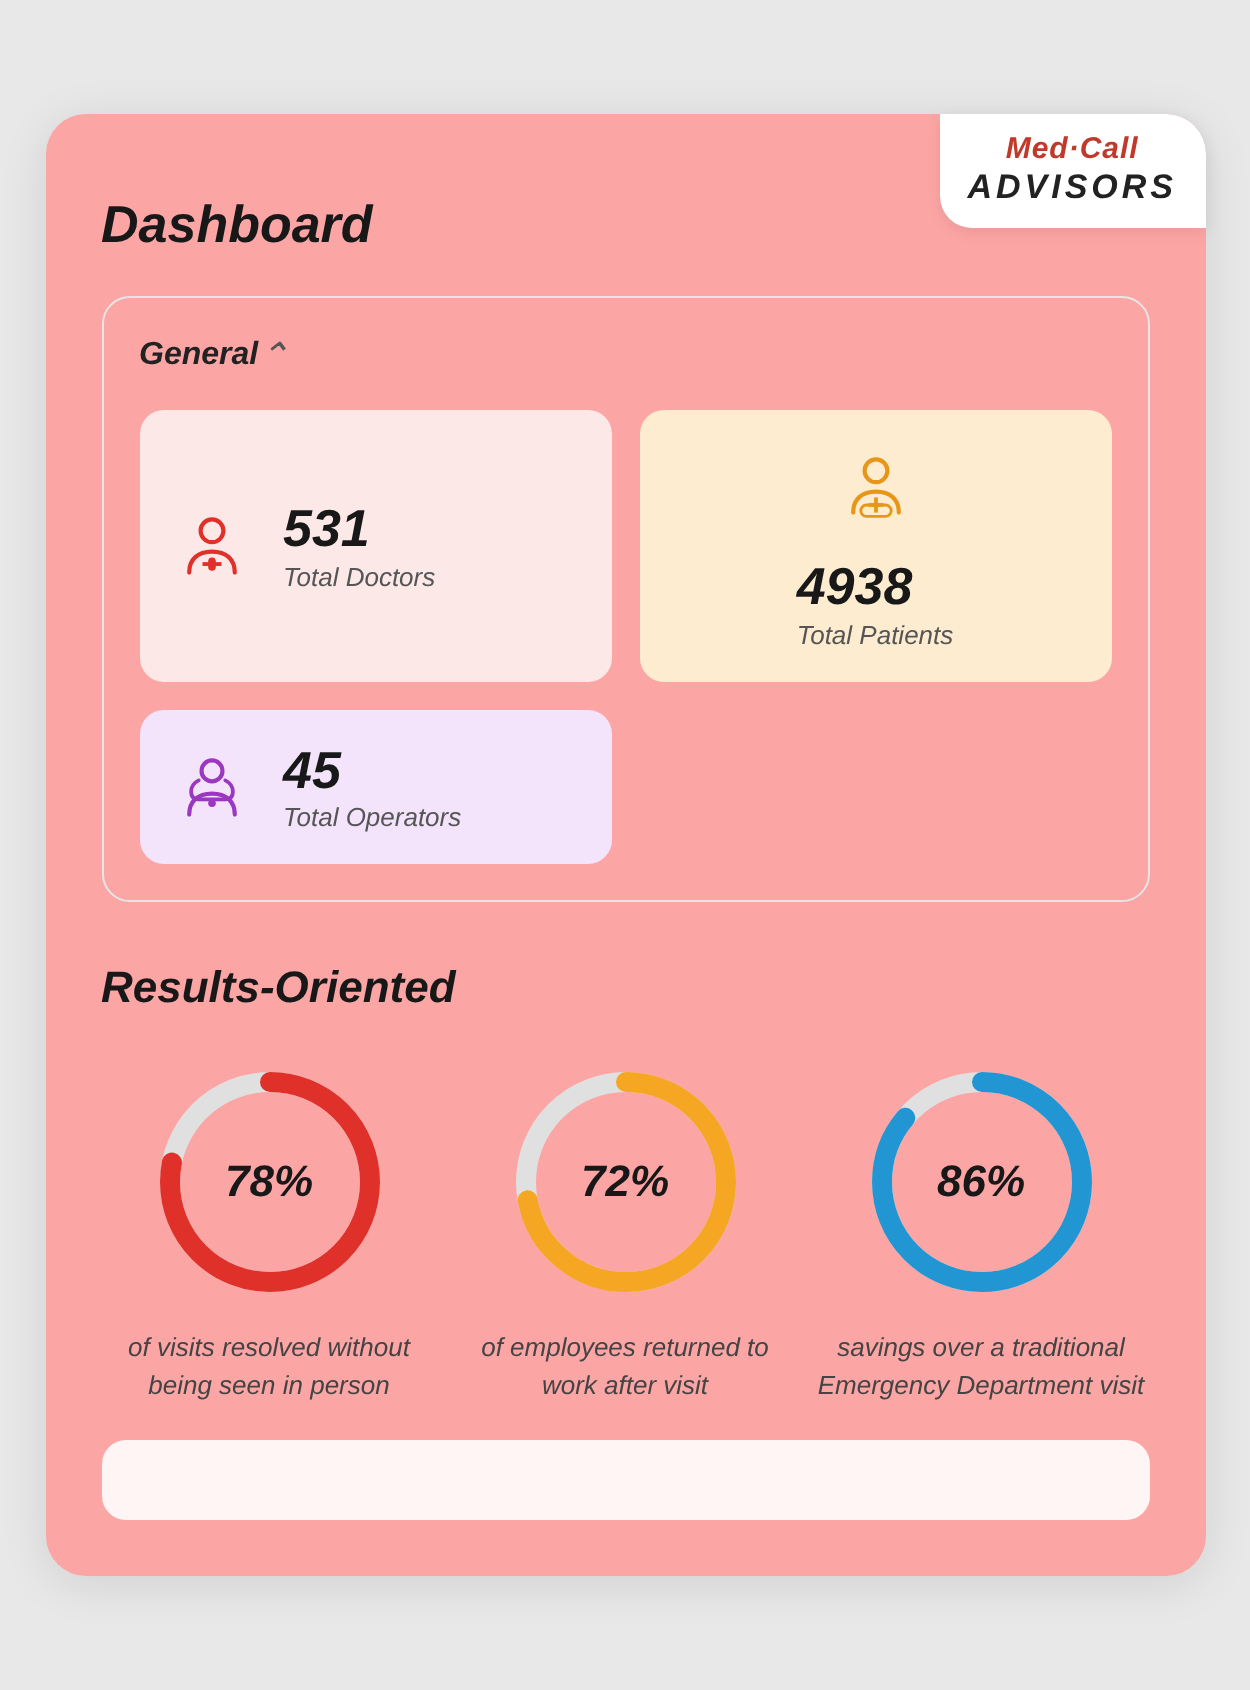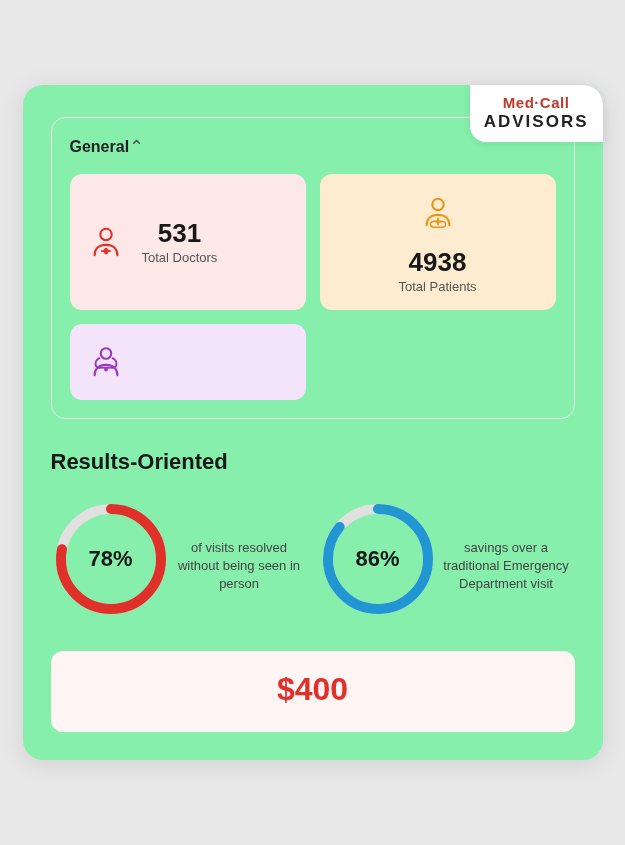--- a/index.html
+++ b/index.html
@@ -6,25 +6,26 @@
     body {
       background: #e8e8e8;
       display: flex;
       justify-content: center;
       align-items: center;
       min-height: 100vh;
       font-family: 'Segoe UI', Arial, sans-serif;
     }
     .page-container {
       width: 580px;
-      background: #86efac;
+      background: #fca5a5;
       border-radius: 20px;
       padding: 32px 28px 28px 28px;
       position: relative;
       box-shadow: 0 4px 24px rgba(0,0,0,0.10);
+      font-style: italic;
     }
     .logo-badge {
       position: absolute;
       top: 0;
       right: 0;
       background: #fff;
       border-radius: 0 20px 0 16px;
       padding: 10px 14px;
       display: flex;
       flex-direction: column;
@@ -78,21 +79,20 @@
       display: grid;
       grid-template-columns: 1fr 1fr;
       gap: 14px;
     }
     .stat-card {
       border-radius: 12px;
       padding: 16px 14px;
       display: flex;
       align-items: center;
       gap: 14px;
-      text-align: center;
     }
     .stat-card.doctors { background: #fde8e8; }
     .stat-card.patients { background: #fdecd0; flex-direction: column; }
     .stat-card.operators { background: #f3e4fc; }
     .stat-card.chatbot { background: #daeef8; }
     .stat-icon {
       width: 44px;
       height: 44px;
       display: flex;
       align-items: center;
@@ -121,21 +121,21 @@
     .circles-row {
       display: flex;
       justify-content: space-between;
       align-items: flex-start;
       gap: 10px;
       margin-bottom: 18px;
     }
     .circle-item {
       flex: 1;
       display: flex;
-      flex-direction: row;
+      flex-direction: column;
       align-items: center;
     }
     .circle-wrapper {
       position: relative;
       width: 120px;
       height: 120px;
       margin-bottom: 14px;
     }
     .circle-wrapper svg {
       width: 120px;
@@ -183,20 +183,21 @@
 </head>
 <body>
 
 <div class="page-container">
 
   <div class="logo-badge">
     <span class="logo-medcall">Med·Call</span>
     <span class="logo-advisors">ADVISORS</span>
   </div>
 
+  <div class="dashboard-title">Dashboard</div>
 
   <div class="general-card">
     <div class="general-header">
       <span class="general-label">General</span>
       <span class="chevron-icon">⌃</span>
     </div>
     <div class="stats-grid">
 
       <div class="stat-card doctors">
         <div class="stat-icon">
@@ -233,20 +234,24 @@
         <div class="stat-icon">
           <svg viewBox="0 0 40 40" fill="none" xmlns="http://www.w3.org/2000/svg">
             <circle cx="20" cy="11" r="5.5" stroke="#9b38c0" stroke-width="2.2" fill="none"></circle>
             <path d="M8 34c0-7 4.5-11 12-11s12 4 12 11" stroke="#9b38c0" stroke-width="2.2" fill="none" stroke-linecap="round"></path>
             <path d="M13 16 Q9 18 9 22 Q9 26 13 26" stroke="#9b38c0" stroke-width="2" fill="none" stroke-linecap="round"></path>
             <path d="M27 16 Q31 18 31 22 Q31 26 27 26" stroke="#9b38c0" stroke-width="2" fill="none" stroke-linecap="round"></path>
             <line x1="13" y1="26" x2="27" y2="26" stroke="#9b38c0" stroke-width="2"></line>
             <circle cx="20" cy="28" r="2" fill="#9b38c0"></circle>
           </svg>
         </div>
+        <div class="stat-info">
+          <span class="stat-number">45</span>
+          <span class="stat-label">Total Operators</span>
+        </div>
       </div>
 
 
     </div>
   </div>
 
   <div>
     <div class="results-title">Results-Oriented</div>
 
     <div class="circles-row">
@@ -255,32 +260,41 @@
         <div class="circle-wrapper">
           <svg viewBox="0 0 120 120">
             <circle class="circle-bg" cx="60" cy="60" r="50"></circle>
             <circle class="circle-fill red" cx="60" cy="60" r="50" stroke-dasharray="245.04 314" stroke-dashoffset="0"></circle>
           </svg>
           <span class="circle-percent">78%</span>
         </div>
         <span class="circle-desc">of visits resolved without being seen in person</span>
       </div>
 
+      <div class="circle-item">
+        <div class="circle-wrapper">
+          <svg viewBox="0 0 120 120">
+            <circle class="circle-bg" cx="60" cy="60" r="50"></circle>
+            <circle class="circle-fill yellow" cx="60" cy="60" r="50" stroke-dasharray="226.08 314" stroke-dashoffset="0"></circle>
+          </svg>
+          <span class="circle-percent">72%</span>
+        </div>
+        <span class="circle-desc">of employees returned to work after visit</span>
+      </div>
 
       <div class="circle-item">
         <div class="circle-wrapper">
           <svg viewBox="0 0 120 120">
             <circle class="circle-bg" cx="60" cy="60" r="50"></circle>
             <circle class="circle-fill blue" cx="60" cy="60" r="50" stroke-dasharray="270.04 314" stroke-dashoffset="0"></circle>
           </svg>
           <span class="circle-percent">86%</span>
         </div>
         <span class="circle-desc">savings over a traditional Emergency Department visit</span>
       </div>
 
     </div>
 
     <div class="savings-card">
-      <div class="savings-amount">$400</div>
     </div>
   </div>
 
 </div>
 
 </body></html>

